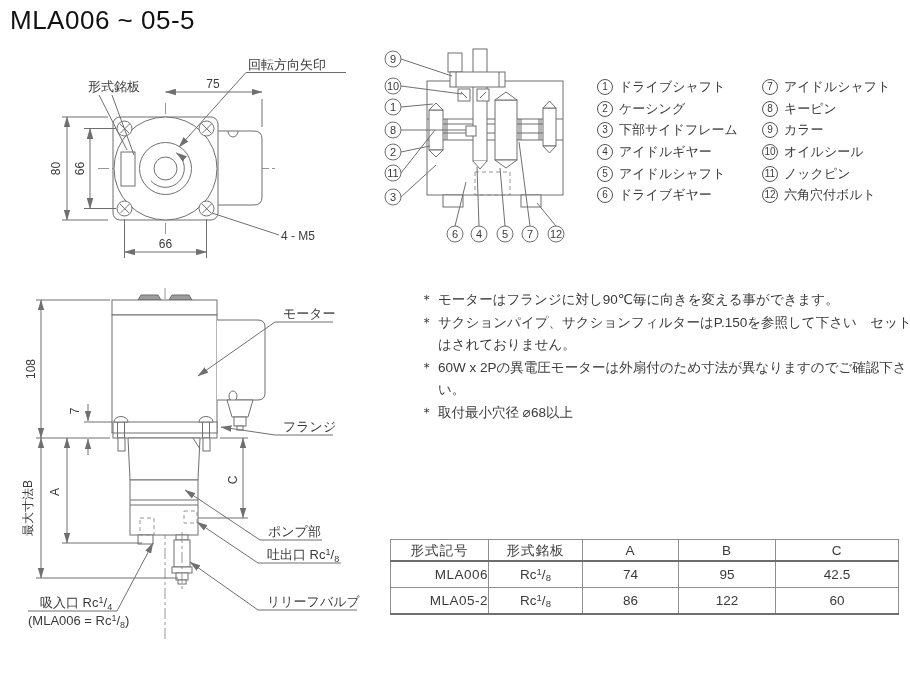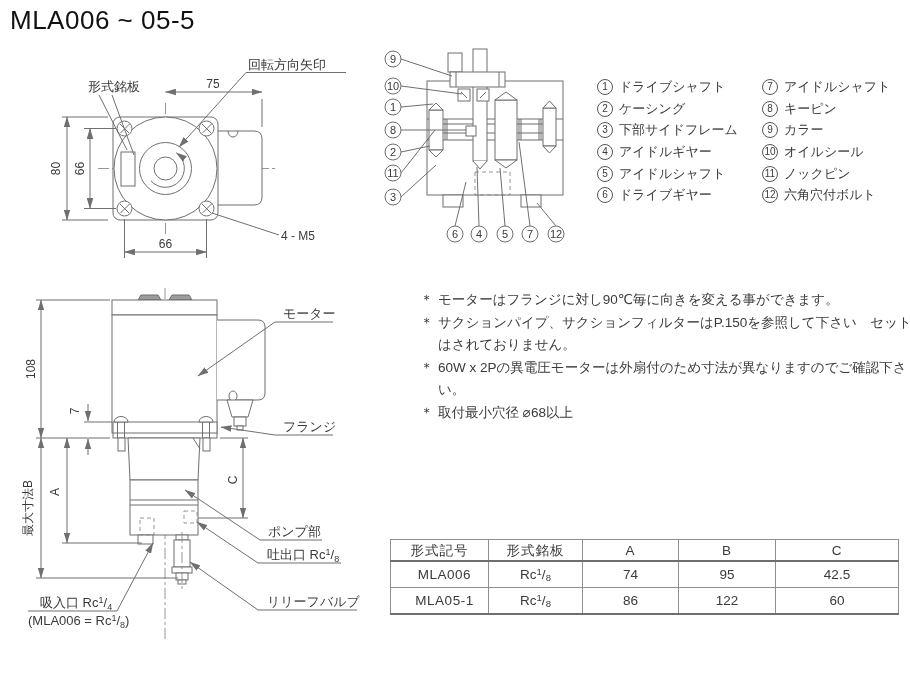--- a/index.html
+++ b/index.html
@@ -35,21 +35,21 @@
   .note-row{display:flex;font-size:13.5px;line-height:22.6px;}
   .note-bullet{flex:none;width:18px;}
   .note-text{flex:1;}
 
   
   #spec-table-wrap{left:390px;top:539px;border-radius:14px;}
   table.spec{border-collapse:collapse;table-layout:fixed;width:508px;font-size:13.5px;color:#3a3a3a;}
   table.spec th, table.spec td{border:1px solid #8f8f8f;text-align:center;padding:0;line-height:19px;height:20px;font-weight:normal;}
   table.spec thead th{border-bottom:2px solid #6e6e6e;letter-spacing:1px;}
   table.spec{border-top:1px solid #8f8f8f;border-bottom:2px solid #6e6e6e;}
-  table.spec td.model{text-align:center;padding-left:10px;letter-spacing:0.5px;}
+  table.spec td.model{text-align:right;padding-left:10px;letter-spacing:0.5px;}
   .fr-sup{font-size:9.5px;vertical-align:4px;}
   .fr-sub{font-size:9.5px;vertical-align:-2px;}
 </style>
 </head>
 <body>
 
 <div id="canvas">
 
   <div id="page-title" class="abs">MLA006 ~ 05-5</div>
 
@@ -393,21 +393,21 @@
       </thead>
       <tbody id="spec-tbody">
           <tr>
             <td class="model">MLA006</td>
             <td><span>Rc</span><span class="fr-sup">1</span><span>/</span><span class="fr-sub">8</span></td>
             <td>74</td>
             <td>95</td>
             <td>42.5</td>
           </tr>
           <tr>
-            <td class="model">MLA05-1</td>
+            <td class="model">MLA05-2</td>
             <td><span>Rc</span><span class="fr-sup">1</span><span>/</span><span class="fr-sub">8</span></td>
             <td>86</td>
             <td>122</td>
             <td>60</td>
           </tr>
         </tbody>
     </table>
   </div>
 
 </div>

